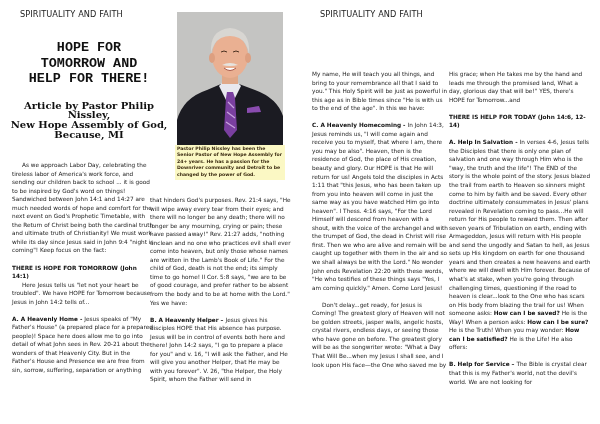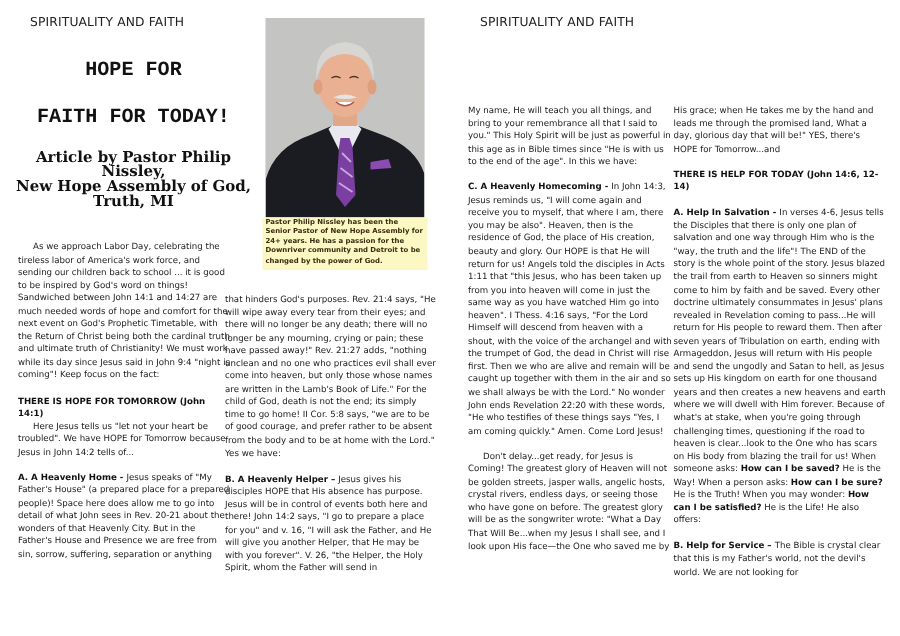--- a/index.html
+++ b/index.html
@@ -31,27 +31,27 @@
 </style>
 </head>
 <body>
 
 <div class="page page-left">
   <div class="section-label">SPIRITUALITY AND FAITH</div>
 
   <div class="title-block">
     <h1 class="title">
       <span>HOPE FOR</span><br>
-      <br>
-      <span>FAITH FOR TODAY!</span>
+      <span>TOMORROW AND</span><br>
+      <span>HELP FOR THERE!</span>
     </h1>
     <div class="byline">
       <span>Article by Pastor Philip Nissley,</span><br>
       <span>New Hope Assembly of God,</span><br>
-      <span>Truth, MI</span>
+      <span>Because, MI</span>
     </div>
   </div>
 
   <div class="photo">
     <svg width="106" height="133" viewBox="0 0 106 133">
       <rect width="106" height="133" fill="#c4c4c2"></rect>
 
       <path d="M0 133 L0 108 Q6 86 30 78 L44 72 L62 72 L78 78 Q100 86 106 104 L106 133 Z" fill="#1b1b22"></path>
 
       <path d="M42 74 L53 96 L64 74 L60 70 L46 70 Z" fill="#e8e8ee"></path>

